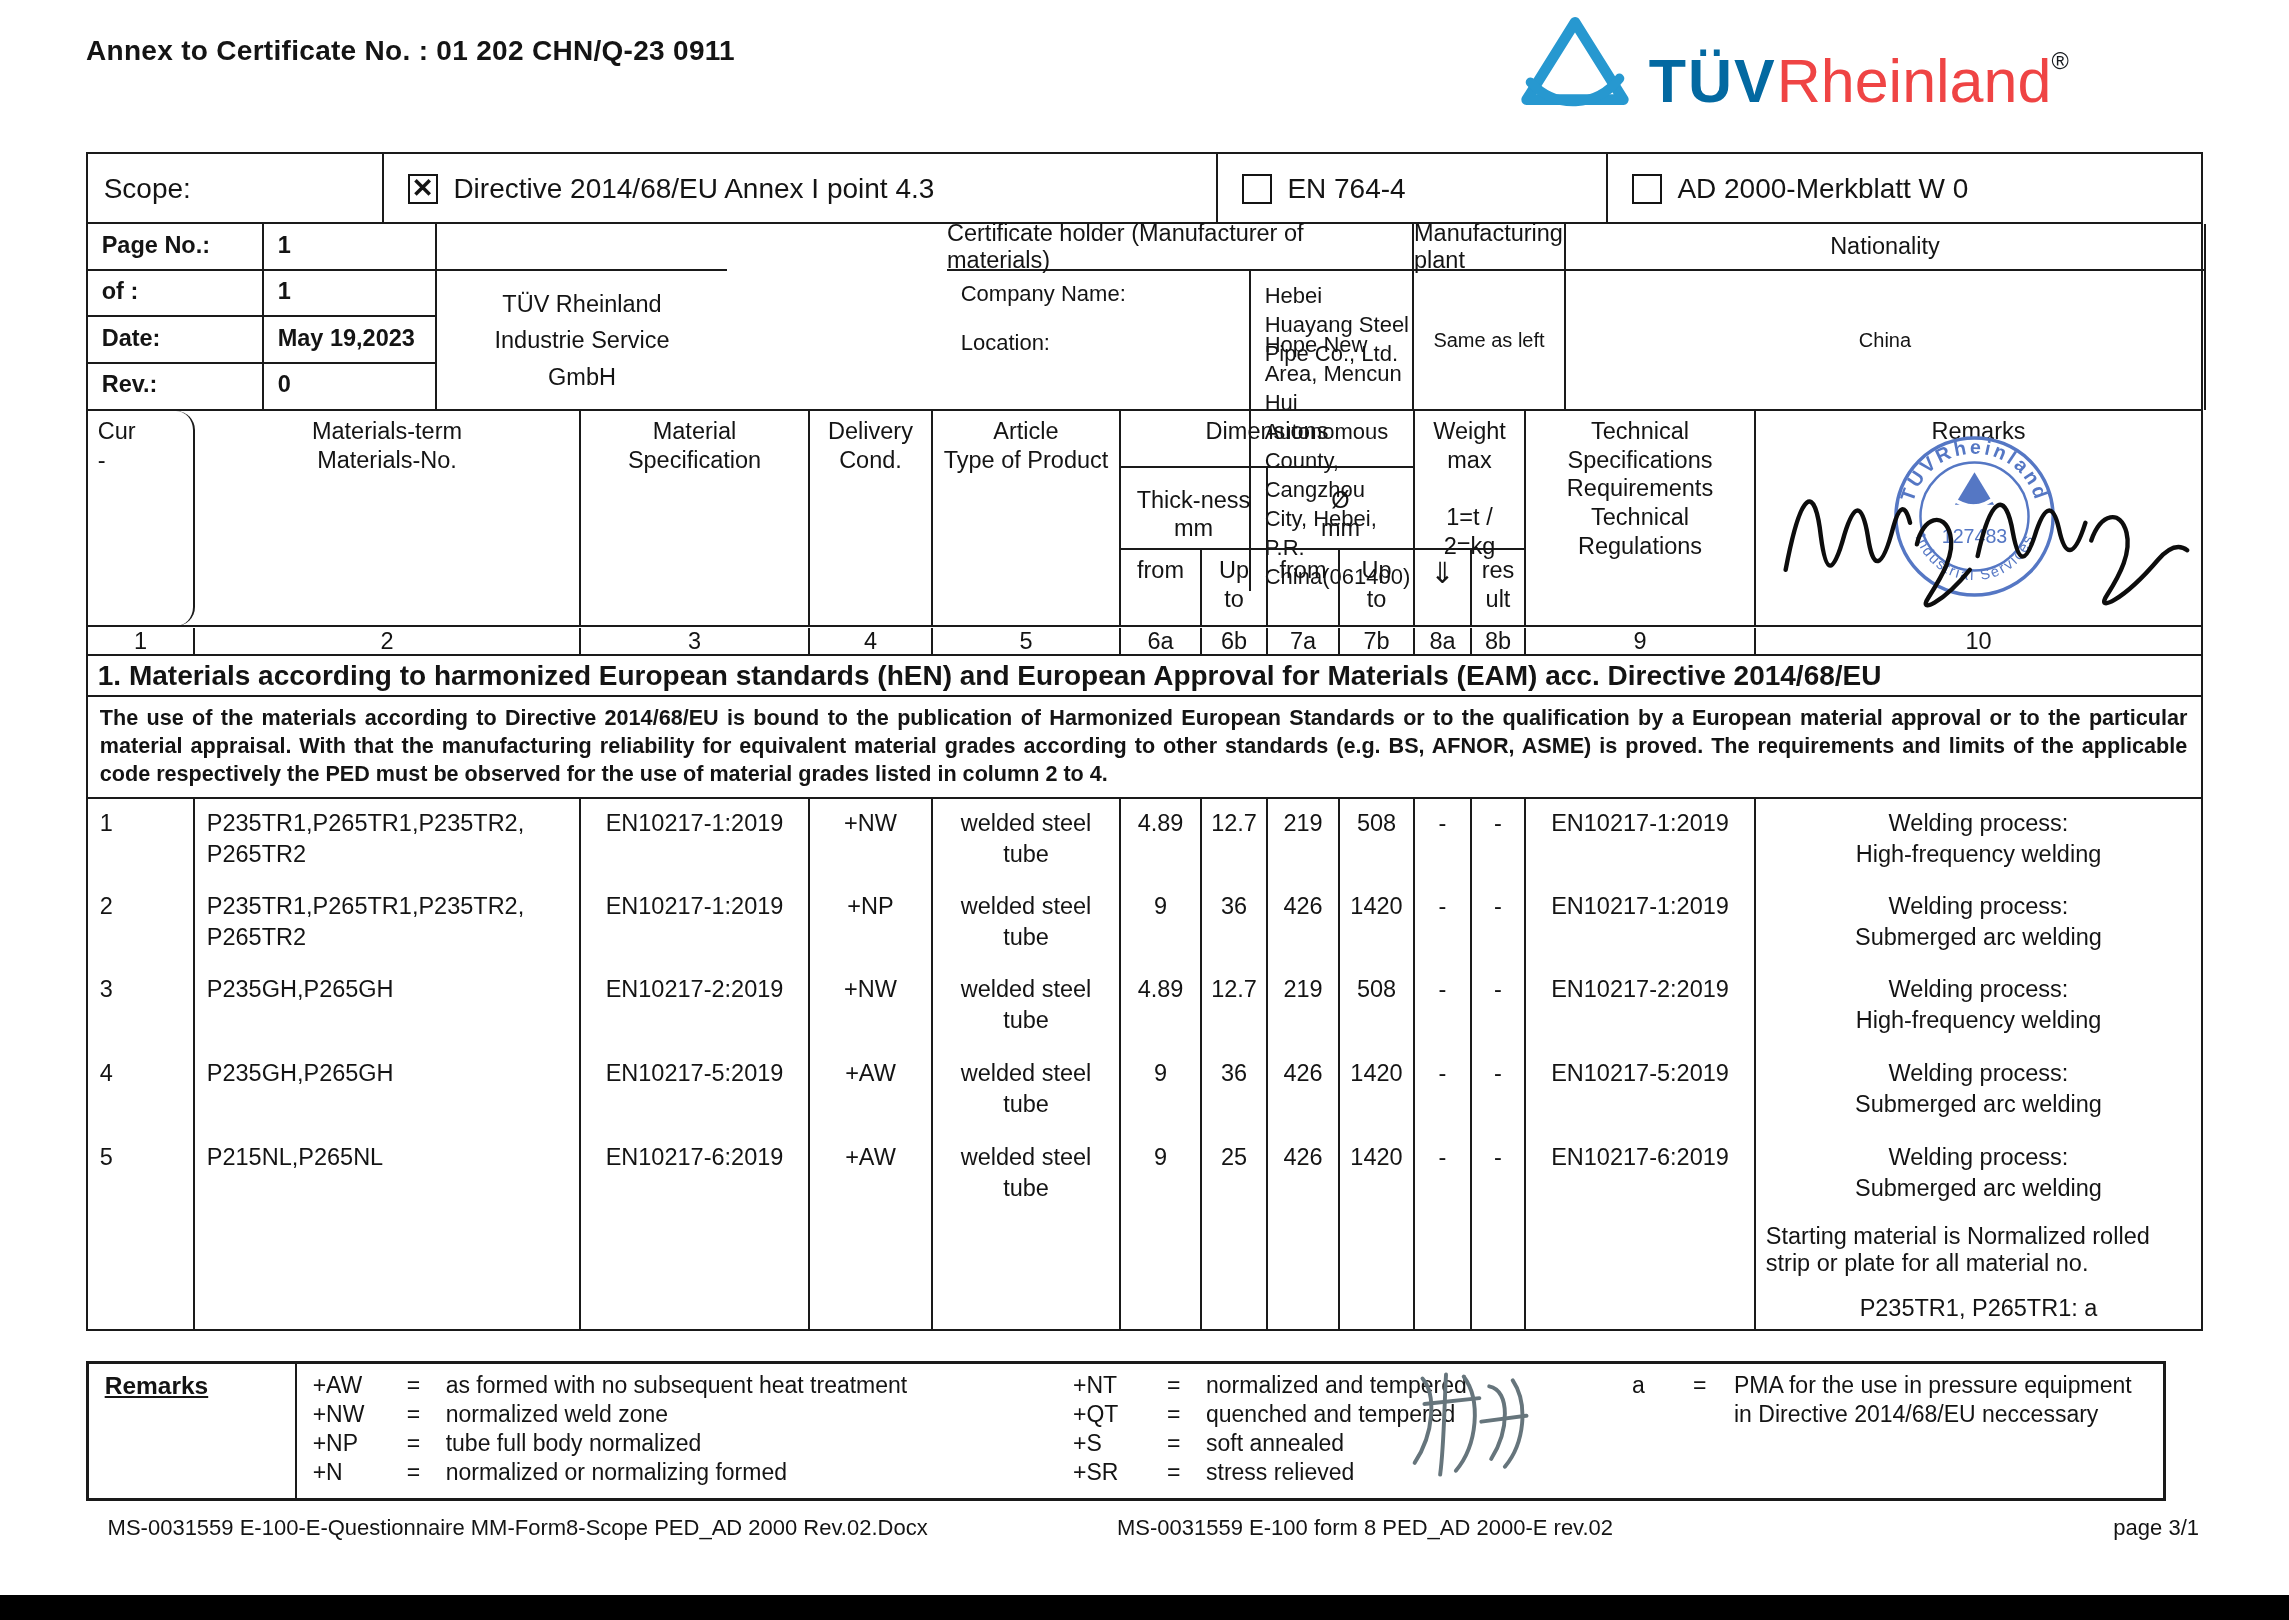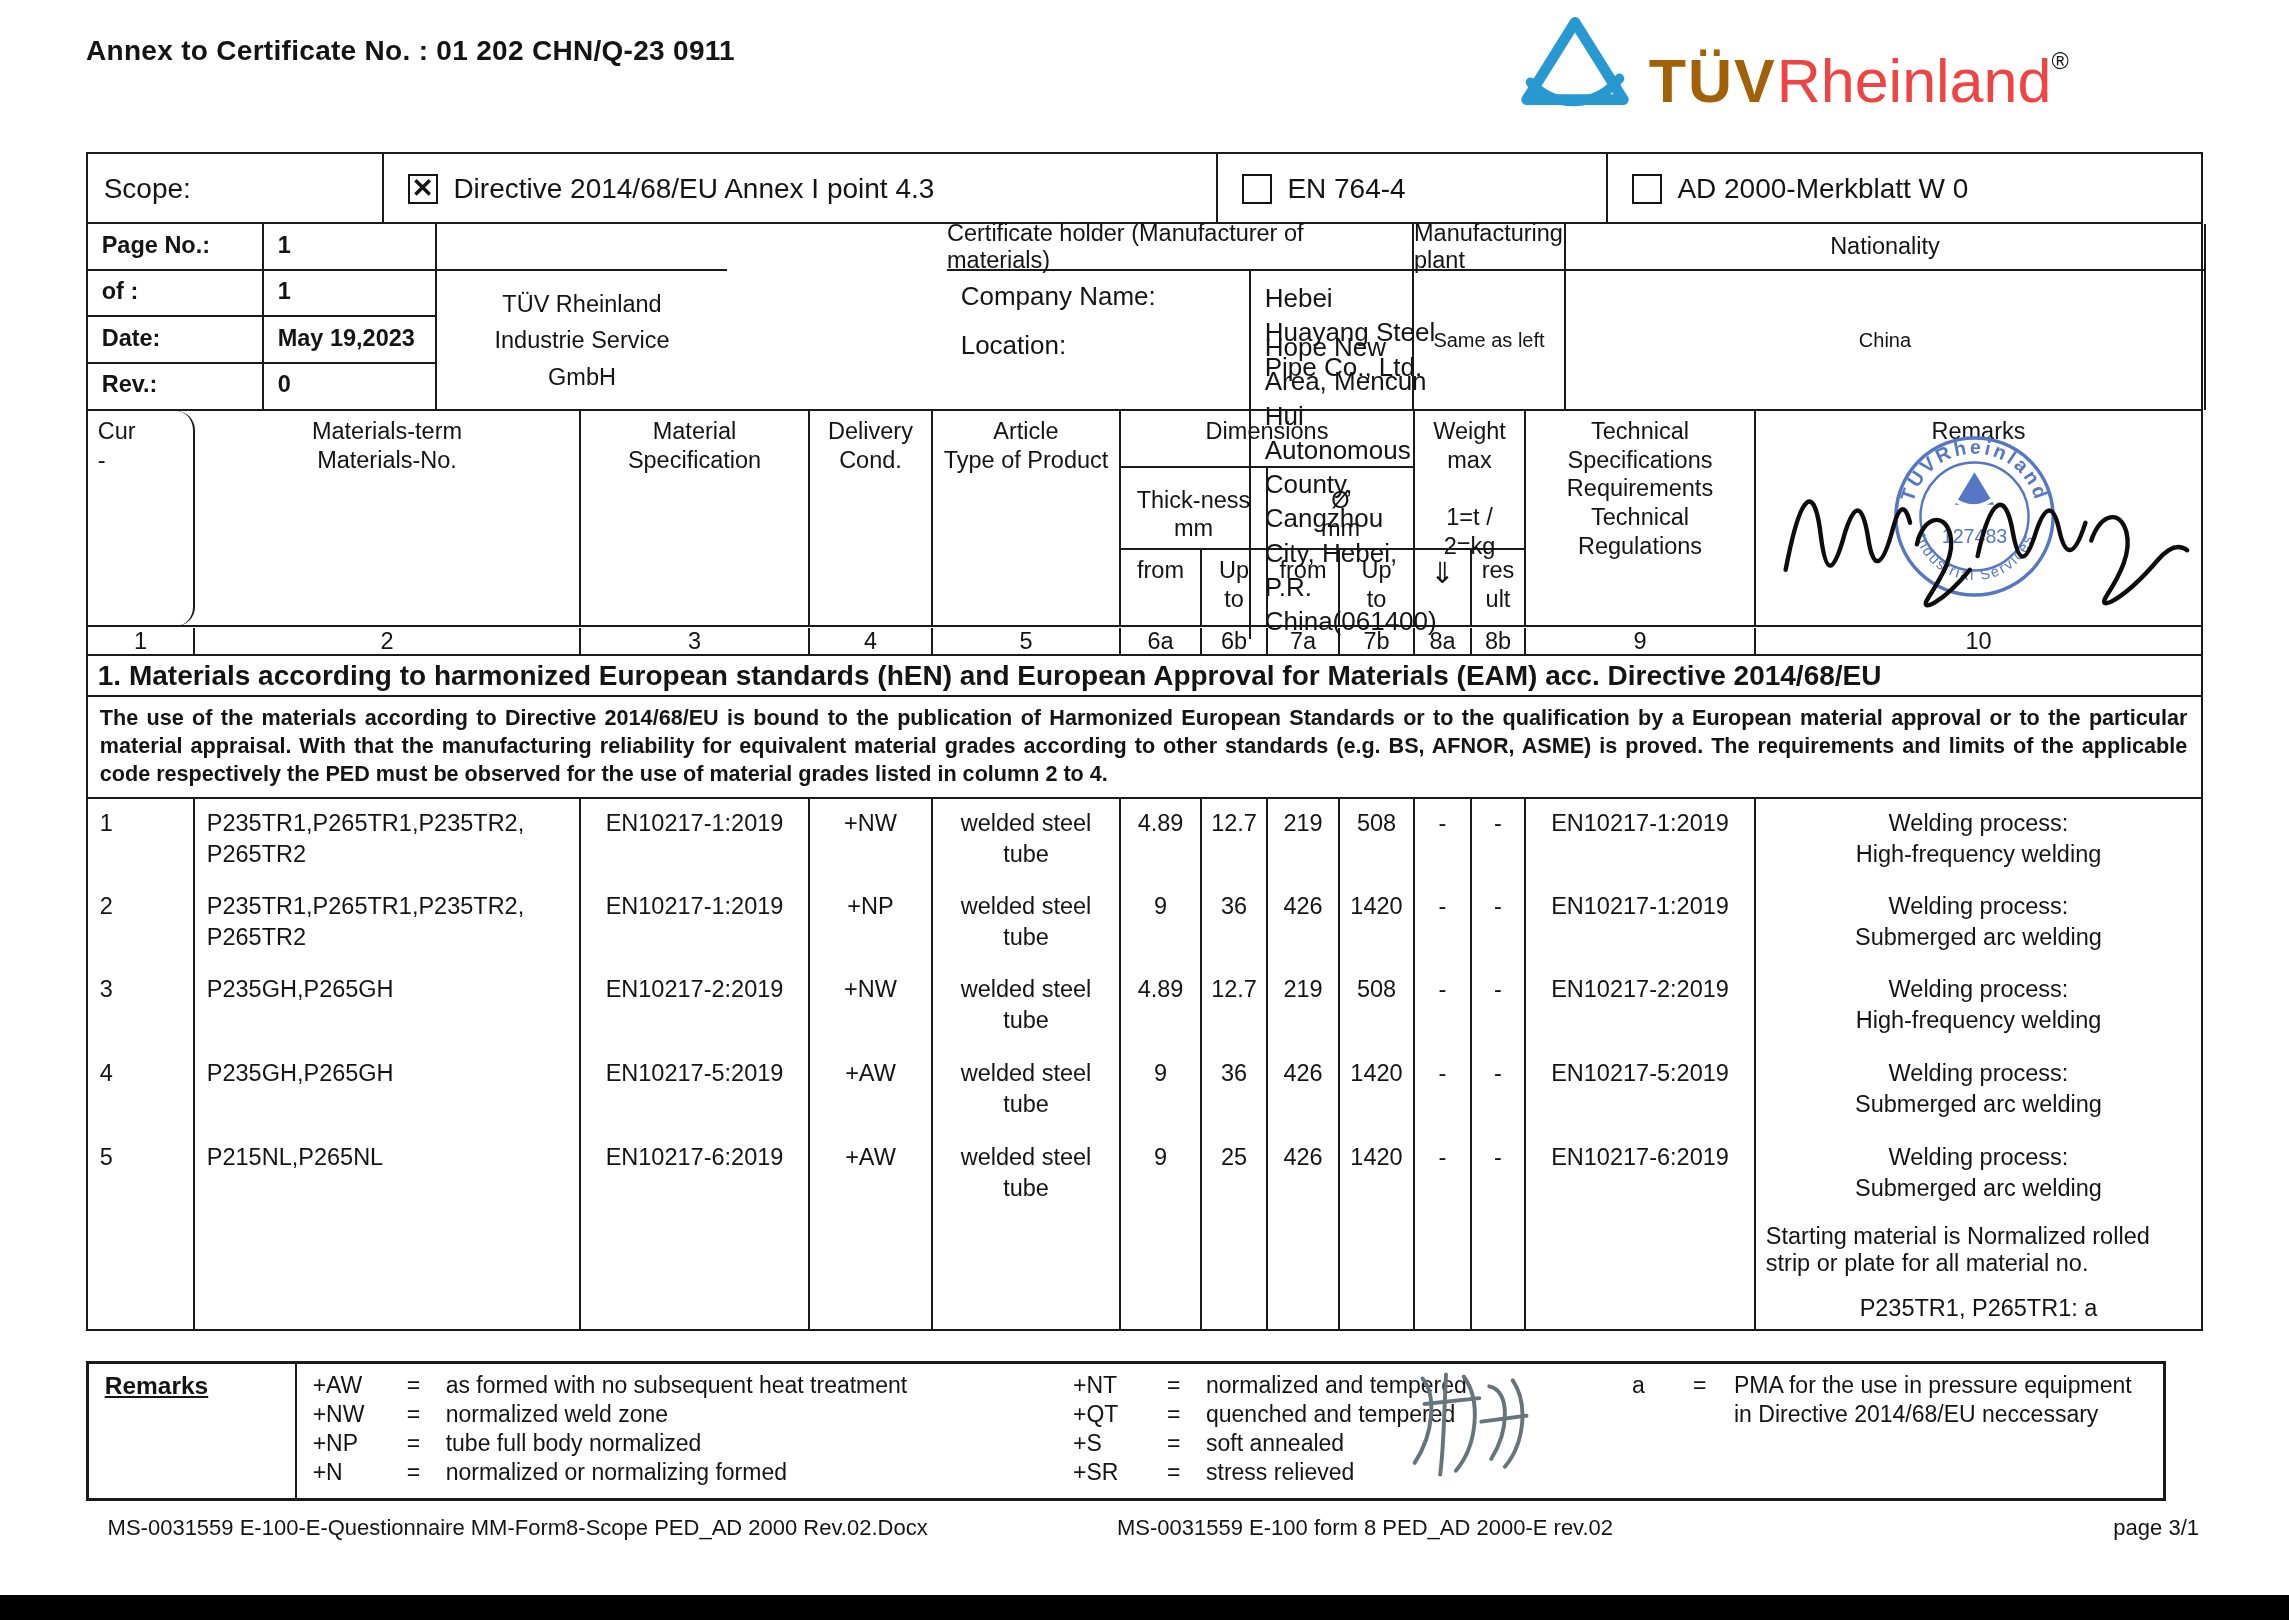--- a/index.html
+++ b/index.html
@@ -7,41 +7,41 @@
   .page {
     position: relative; width: 2290px; height: 1620px; background: #fff;
     font-family: "Liberation Sans", sans-serif; color: #141414; overflow: hidden;
   }
   .pre { white-space: pre-line; }
 
   
   .annex-title { position: absolute; left: 86px; top: 35px; font-size: 28px; font-weight: bold; letter-spacing: 0.3px; }
   .logo { position: absolute; left: 1517px; top: 11.8px; display: flex; align-items: flex-start; gap: 15.7px; }
   .logo-text { font-size: 61px; line-height: 98px; white-space: nowrap; }
-  .logo-tuv { font-weight: bold; color: #a16207; letter-spacing: 2px; }
+  .logo-tuv { font-weight: bold; color: #0369a1; letter-spacing: 2px; }
   .logo-rh  { color: #ef4444; }
   .logo-reg { font-size: 23.5px; vertical-align: 33px; color: #15191e; }
 
   
   .doc { position: absolute; left: 86px; top: 152px; width: 2117px; }
   .block { border: 2.9px solid #1a1a1a; margin-top: -2.9px; background: #fff; }
   .block:first-child { margin-top: 0; }
   .br { border-right: 2px solid #1a1a1a; }
   .bb { border-bottom: 2px solid #1a1a1a; }
 
   
   .scope-grid { display: grid; grid-template-columns: 296px 826px 382px auto; height: 73px; gap: 8px; }
   .sc { display: flex; align-items: center; gap: 15.7px; padding-left: 15.7px; font-size: 28px; }
   .cb { width: 30px; height: 30px; border: 2.9px solid #141414; display: inline-flex; align-items: center; justify-content: center;
         font-size: 26.5px; font-weight: bold; line-height: 1; flex: 0 0 auto; }
 
   
   .holder-grid { display: grid; grid-template-columns: 859px 467px 152px 640px; grid-template-rows: 47px 139px; }
   .hh { display: flex; align-items: center; justify-content: center; font-size: 23.5px; }
-  .company-cell { display: grid; grid-template-columns: 304px 1fr; grid-template-rows: 49px 1fr; font-size: 26px; }
+  .company-cell { display: grid; grid-template-columns: 304px 1fr; grid-template-rows: 49px 1fr; font-size: 22px; }
   .cc-label { padding: 9.8px 0 0 13.7px; border-right: 2px solid #1a1a1a; }
   .cc-val { padding: 9.8px 0 0 13.7px; line-height: 1.32; }
   .center-cell { display: flex; align-items: center; justify-content: center; font-size: 20px; }
   .right-panel { display: grid; grid-template-columns: 176px 173px 290px; grid-template-rows: repeat(4, 1fr); font-size: 23.5px; }
   .rp { padding: 7.8px 0 0 13.7px; font-weight: bold; }
   .rp-issuer { grid-column: 3; grid-row: 2 / 5; display: flex; align-items: center; justify-content: center;
                text-align: center; line-height: 1.55; }
 
   
   .mh-grid { display: grid; font-size: 23.5px; text-align: center; line-height: 1.22;

